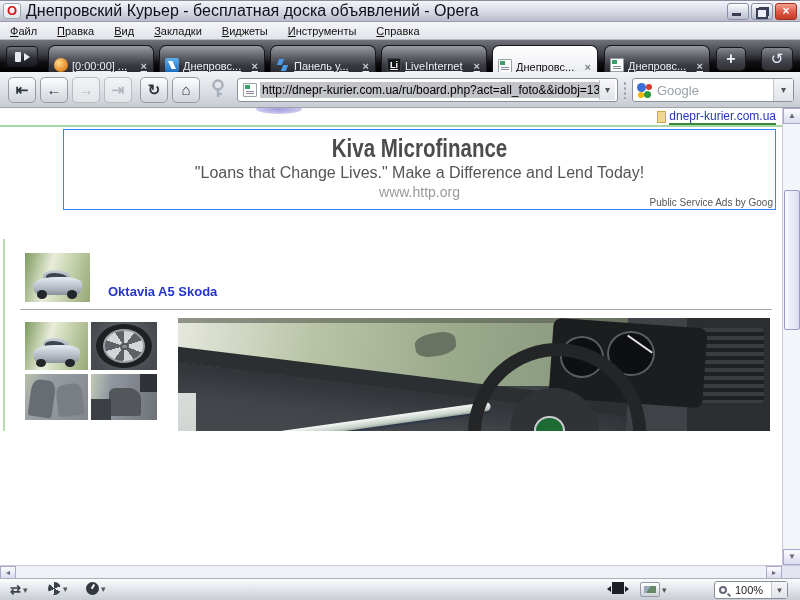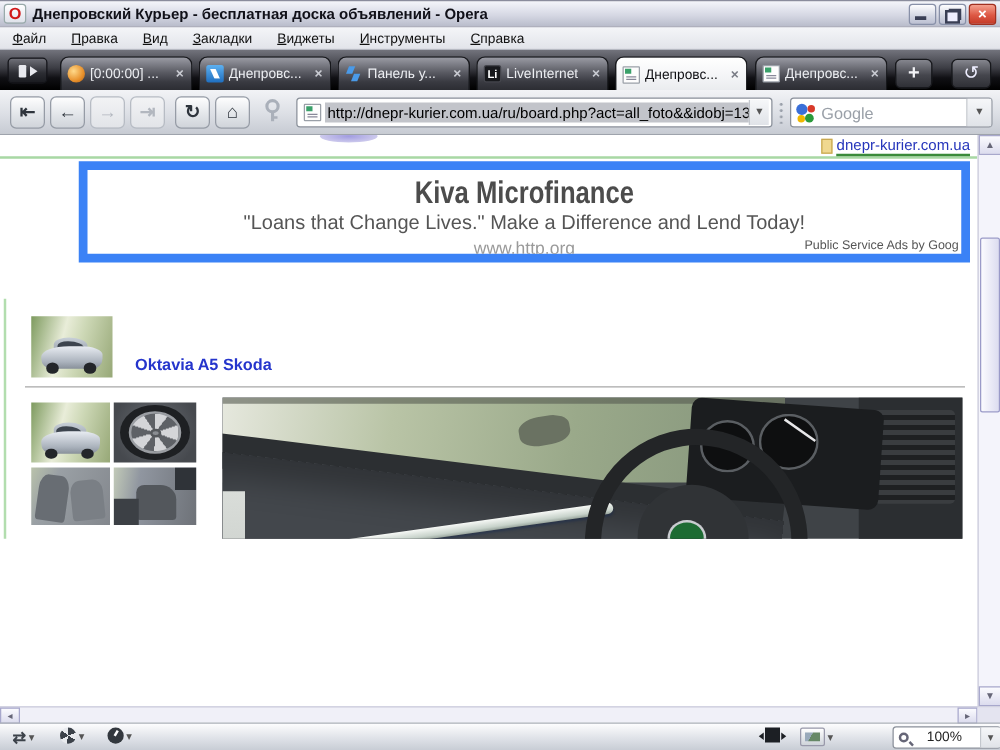--- a/index.html
+++ b/index.html
@@ -8,21 +8,21 @@
   #win { position:relative; width:800px; height:600px; background:#fff; }
 
   
   .titlebar { position:absolute; left:0; top:0; width:800px; height:22px;
     background:linear-gradient(#f4f5fa, #d6d8e4 55%, #b9bccb);
     border-top:1px solid #8a8c9c; border-bottom:1px solid #9a9cac;
     display:flex; align-items:center; }
   .opera-badge { width:18px; height:16px; margin:0 5px 0 3px; background:linear-gradient(#fff,#dfe2ea);
     border:1px solid #9aa; border-radius:3px; color:#d01818; font-weight:bold; font-size:13px;
     line-height:14px; text-align:center; }
-  .title-text { font-size:12px; font-weight:bold; color:#101018; }
+  .title-text { font-size:16px; font-weight:normal; color:#101018; }
   .winbtns { position:absolute; right:3px; top:2px; display:flex; gap:2px; }
   .wbtn { width:22px; height:17px; border:1px solid #8890a8; border-radius:3px;
     background:linear-gradient(#fdfdfe,#d2d5e2 60%,#bcc0d2); position:relative; }
   .wbtn.close { background:linear-gradient(#f4a08e,#dd5844 55%,#c43a28); border-color:#a03020;
     color:#fff; font-weight:bold; font-size:12px; line-height:15px; text-align:center; }
   .wbtn.min::after { content:""; position:absolute; left:4px; bottom:3px; width:9px; height:3px; background:#3a3f55; }
   .wbtn.restore::after { content:""; position:absolute; left:4px; top:4px; width:8px; height:7px;
     border:2px solid #3a3f55; background:#eef; box-shadow:2px -2px 0 -1px #3a3f55; }
 
   
@@ -36,21 +36,21 @@
   .tabbar { position:absolute; left:0; top:40px; width:800px; height:32px;
     background:linear-gradient(#72737c, #3c3d44 45%, #101014 70%, #000); }
   .panelbtn { position:absolute; left:6px; top:6px; width:32px; height:21px; border-radius:4px;
     border:1px solid #14151a; background:linear-gradient(#6f7078,#2c2d33 60%,#1a1b20); }
   .panelbtn .bar { position:absolute; left:8px; top:5px; width:6px; height:10px; background:#e8e9ee; border-radius:1px; }
   .panelbtn .tri { position:absolute; left:17px; top:6px; width:0; height:0;
     border-left:6px solid #e8e9ee; border-top:4px solid transparent; border-bottom:4px solid transparent; }
   .tab { position:absolute; top:5px; height:27px; width:106px; border-radius:7px 7px 0 0;
     border:1px solid #17181c; border-bottom:none;
     background:linear-gradient(#9a9ba4,#5b5c64 45%,#393a41 75%,#2c2d33);
-    color:#eceef2; font-size:11px; display:flex; align-items:center; padding:0 5px; gap:4px; }
+    color:#eceef2; font-size:11px; display:flex; align-items:flex-end; padding:0 5px; gap:4px;text-decoration:underline; }
   .tab.active { background:linear-gradient(#ffffff,#f3f4f6 60%,#e9ebee); color:#101014; height:28px; }
   .tab .lbl { flex:1; white-space:nowrap; overflow:hidden; }
   .tab .x { font-size:11px; font-weight:bold; color:#c9cbd2; padding:0 1px; }
   .tab.active .x { color:#7a7d86; }
   .ticon { width:14px; height:14px; flex:0 0 14px; position:relative; border-radius:2px; }
   .ticon.hamster { background:radial-gradient(circle at 35% 35%, #ffd98a, #e8912c 60%, #b05e14); border-radius:50%; }
   .ticon.blueapp { background:linear-gradient(#5db0f0,#1f6fc0); }
   .ticon.blueapp::after { content:""; position:absolute; left:3px; top:3px; width:8px; height:8px;
     background:#fff; clip-path:polygon(0 0, 55% 0, 100% 100%, 45% 100%); }
   .ticon.lightning { background:transparent; }
@@ -106,21 +106,21 @@
 
   .hdr-strip { position:absolute; left:0; top:0; width:782px; height:19px; background:#fff;
     border-bottom:2px solid #a8d8a4; }
   .logo-remnant { position:absolute; left:256px; top:-4px; width:46px; height:10px; border-radius:50%;
     background:radial-gradient(#8a84d8, #c0bce8 70%, transparent); opacity:.8; }
   .site-link-row { position:absolute; right:6px; top:1px; display:flex; align-items:center; gap:3px; }
   .site-ico { width:9px; height:12px; background:#f0d890; border:1px solid #c8a850; }
   .site-link { font-size:12px; color:#2535bb; border-bottom:2px solid #3a8a3a; line-height:14px; }
 
   .adbox { position:absolute; left:63px; top:21px; width:713px; height:81px; background:#fff;
-    border:7px solid #3b82f6; text-align:center; overflow:hidden; }
+    border:1px solid #3b82f6; text-align:center; overflow:hidden; }
   .ad-title { margin-top:4px; font-size:25px; font-weight:bold; color:#4c4c4c;
     transform:scaleX(.82); letter-spacing:0; }
   .ad-line1 { font-size:16px; color:#555; margin-top:1px; }
   .ad-line2 { font-size:14px; color:#9a9a9a; margin-top:2px; }
   .ad-attr { position:absolute; right:2px; bottom:1px; font-size:10px; color:#555; white-space:nowrap; }
 
   .crumbbar { position:absolute; left:0; top:111px; width:782px; height:19px;
     background:linear-gradient(#cdeac6,#8fd487 40%,#a3da97 70%,#e2f3dc); }
   .crumbtext { position:absolute; left:28px; top:3px; font-size:12px; font-weight:bold; color:#fff;
     text-shadow:1px 1px 0 rgba(80,130,80,.55); }
@@ -223,21 +223,21 @@
   .ic-gauge::after { content:""; position:absolute; left:6px; top:2px; width:1.5px; height:5px; background:#fff; transform:rotate(30deg); }
   .ic-panelflag { width:12px; height:12px; background:#1c1f24; position:relative; }
   .ic-panelflag::before { content:""; position:absolute; left:-5px; top:4px; border-right:4px solid #1c1f24;
     border-top:3px solid transparent; border-bottom:3px solid transparent; }
   .ic-panelflag::after { content:""; position:absolute; right:-5px; top:4px; border-left:4px solid #1c1f24;
     border-top:3px solid transparent; border-bottom:3px solid transparent; }
   .imgbtn { width:20px; height:15px; border:1px solid #99a; border-radius:2px;
     background:linear-gradient(#fff,#cfd4da); position:relative; }
   .imgbtn::after { content:""; position:absolute; left:3px; top:3px; width:12px; height:7px;
     background:linear-gradient(120deg,#9ab 40%,#686 41%); }
-  .zoombox { position:absolute; left:714px; top:2px; width:87px; height:18px; background:#fff;
+  .zoombox { position:absolute; left:714px; top:2px; width:74px; height:18px; background:#fff;
     border:1px solid #8a909a; border-radius:3px; display:flex; align-items:center; }
   .mag { width:8px; height:8px; border:2px solid #667; border-radius:50%; margin-left:4px; position:relative; }
   .mag::after { content:""; position:absolute; left:6px; top:6px; width:4px; height:2px; background:#667; transform:rotate(45deg); }
   .zoomval { flex:1; text-align:center; font-size:11px; color:#222; }
   .zoomdrop { width:16px; height:16px; border-left:1px solid #c3c7cd; font-size:9px; color:#555;
     text-align:center; line-height:16px; background:linear-gradient(#f6f7f9,#e0e3e8); }
 </style>
 </head>
 <body>
 

